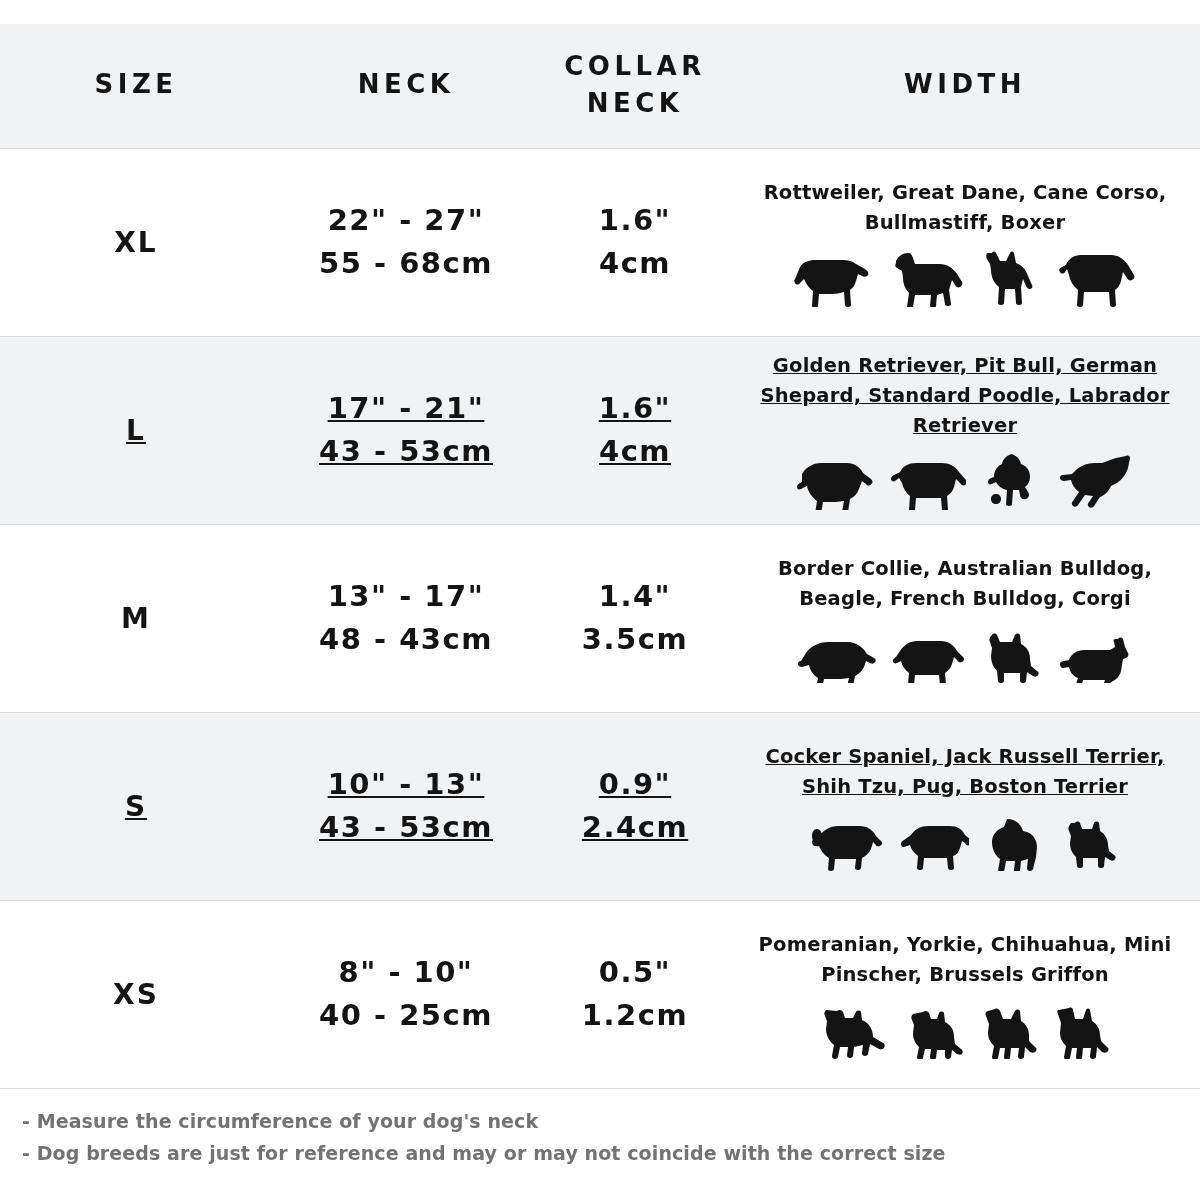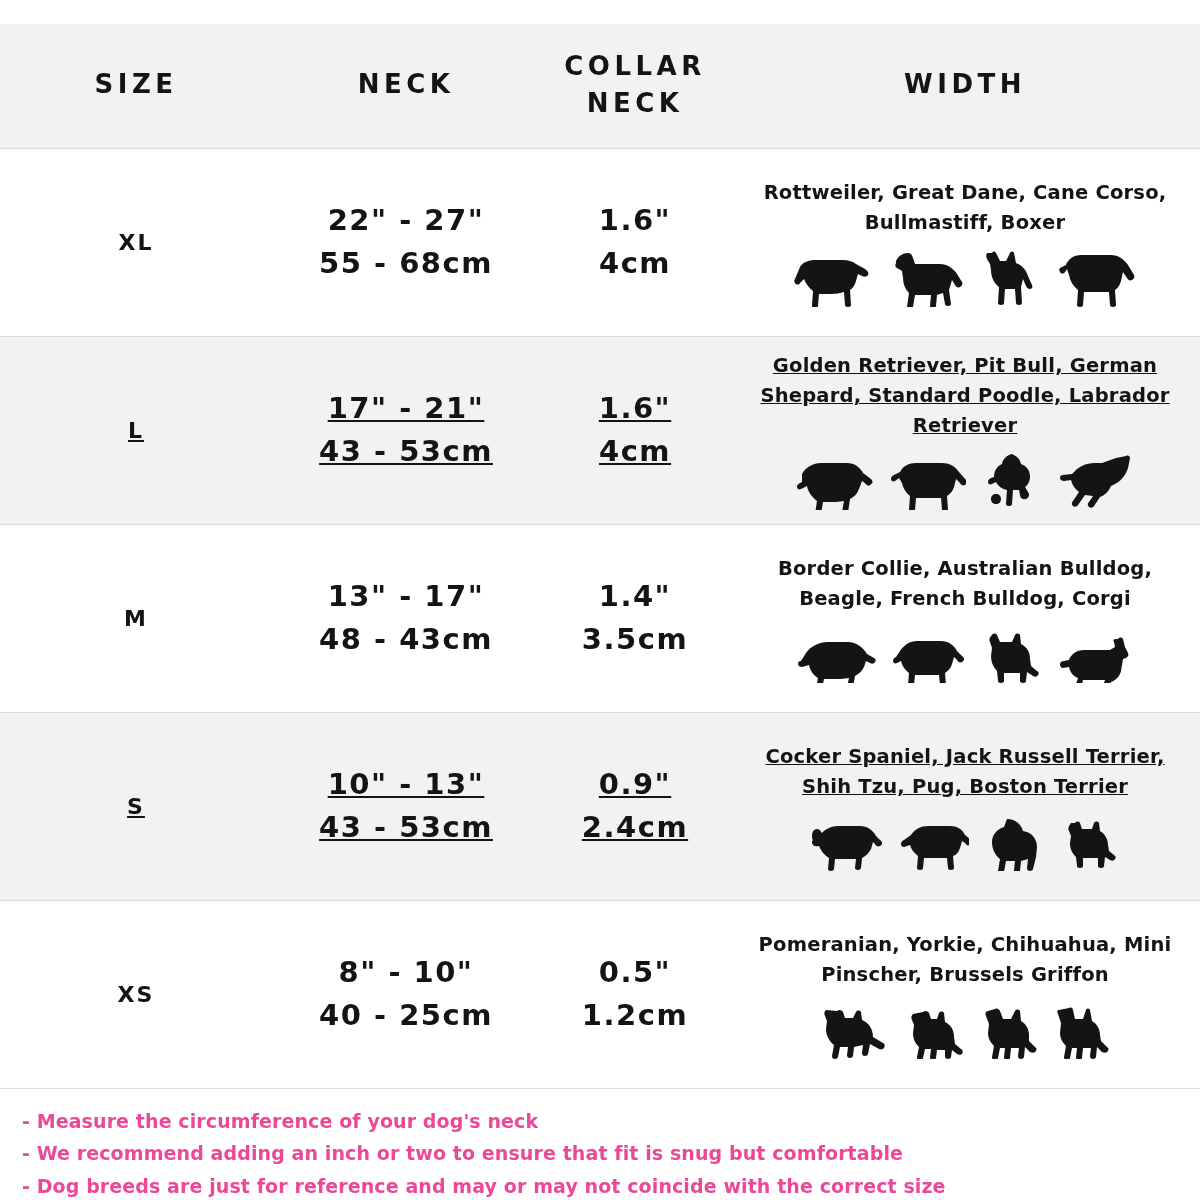--- a/index.html
+++ b/index.html
@@ -47,21 +47,21 @@
   tbody tr.row-even td { background: #f1f2f3; text-decoration: underline; }
   tbody td {
     border-bottom: 1px solid #d9dbdd;
     text-align: center;
     vertical-align: middle;
     padding: 10px 6px;
     height: 188px;
     box-sizing: border-box;
   }
   .size-label {
-    font-size: 22px;
+    font-size: 28px;
     font-weight: bold;
     letter-spacing: 2px;
   }
   .measure {
     font-size: 29px;
     font-weight: bold;
     letter-spacing: 1.5px;
     line-height: 1.5;
   }
   .measure .line2 { display: block; }
@@ -87,21 +87,21 @@
 
   .notes {
     padding: 16px 22px 0 22px;
     box-sizing: border-box;
   }
   .note-line {
     font-size: 19px;
     font-weight: bold;
     line-height: 1.72;
     letter-spacing: 0.1px;
-    color: #ec4899;
+    color: #737373;
     white-space: nowrap;
   }
 </style>
 </head>
 <body>
 
 <div class="sheet">
 
   <table class="size-table">
     <colgroup>
@@ -296,17 +296,16 @@
             </svg>
           </div>
         </td>
       </tr>
 
     </tbody>
   </table>
 
   <div class="notes">
     <div class="note-line">- Measure the circumference of your dog's neck</div>
-    <div class="note-line">- We recommend adding an inch or two to ensure that fit is snug but comfortable</div>
     <div class="note-line">- Dog breeds are just for reference and may or may not coincide with the correct size</div>
   </div>
 
 </div>
 
 </body></html>

